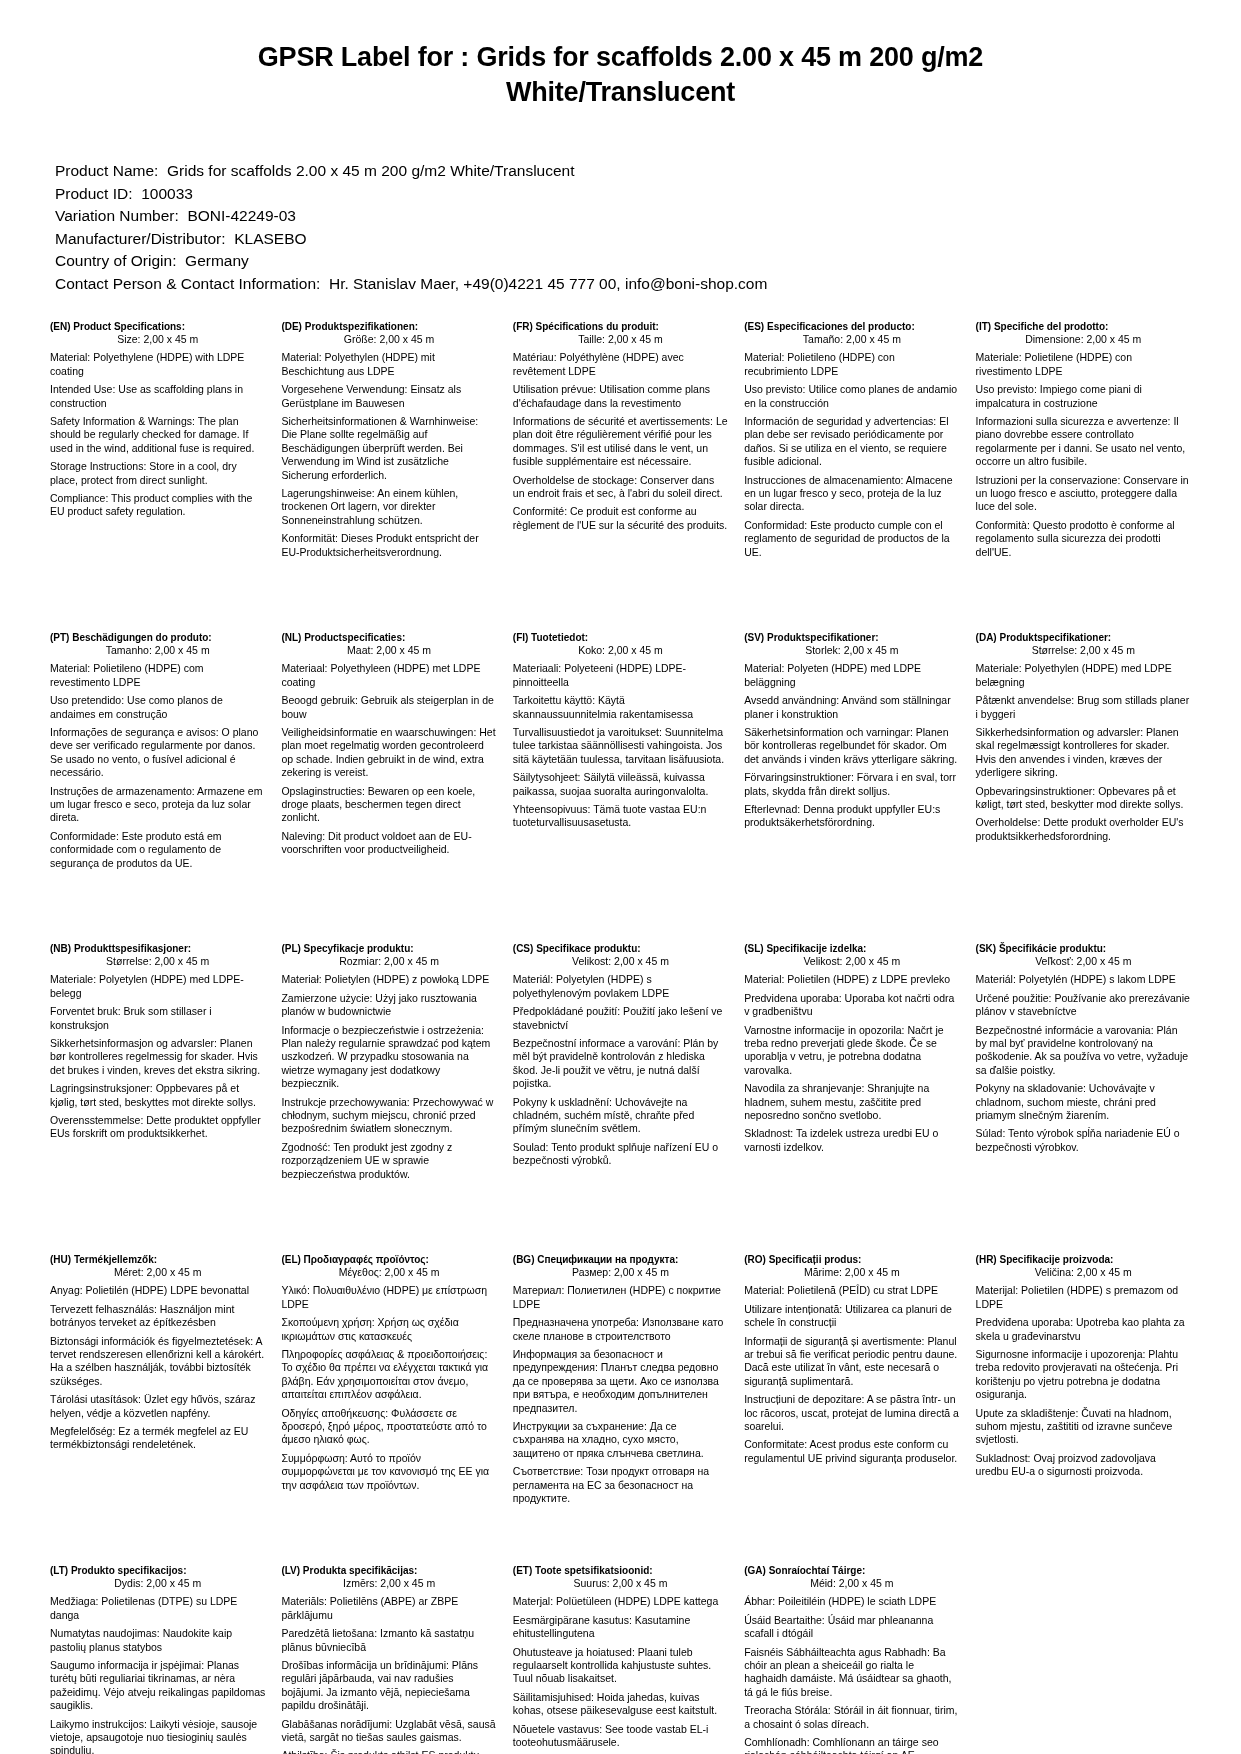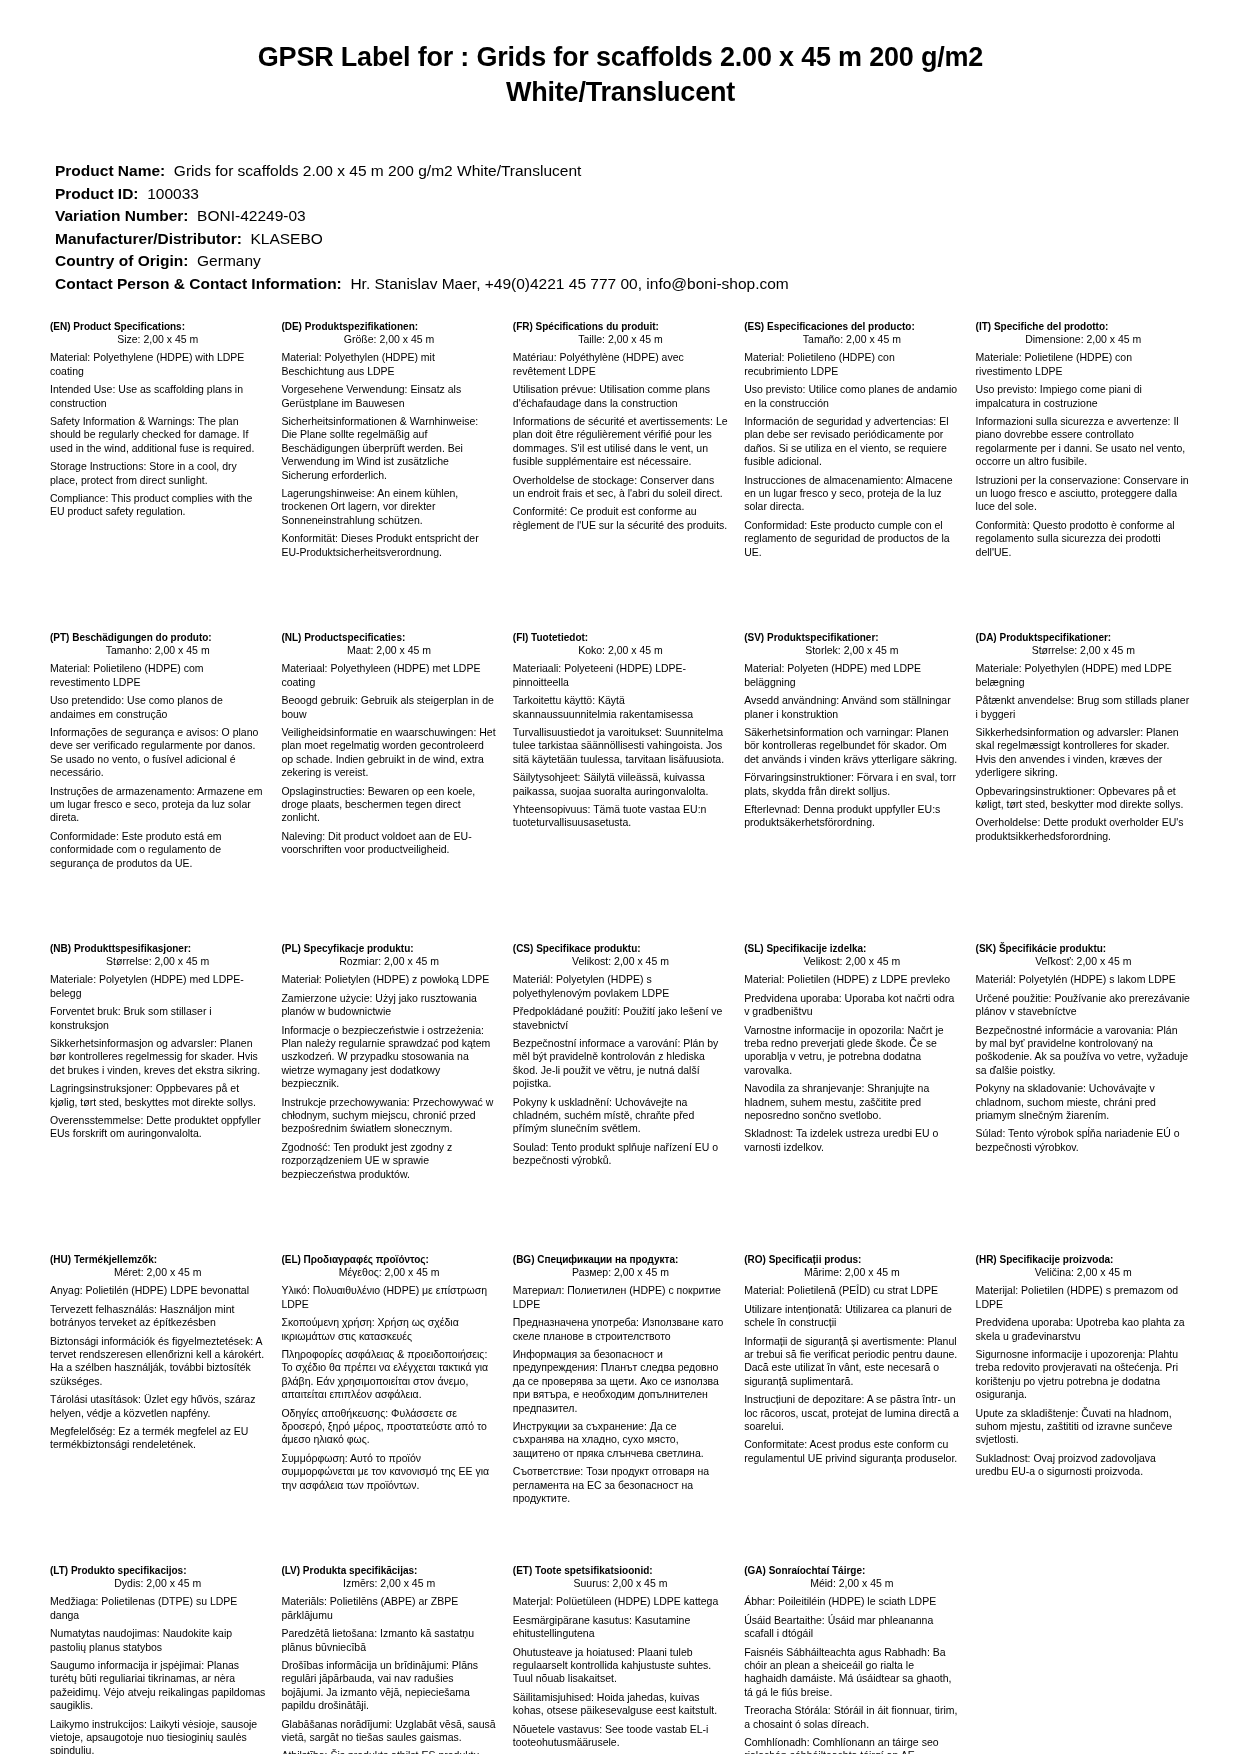--- a/index.html
+++ b/index.html
@@ -6,21 +6,21 @@
   .page{
     width:1241px;height:1754px;margin:0 auto;background:#ffffff;color:#000;
     font-family:"Liberation Sans",sans-serif;box-sizing:border-box;
     padding:40px 50px 0 50px;position:relative;overflow:hidden;
   }
   .title{
     text-align:center;font-weight:bold;font-size:27px;line-height:35px;
     margin:0;letter-spacing:-0.2px;
   }
   .product-info{margin:50px 0 0 5px;font-size:15.5px;line-height:22.6px;}
-  .pi-line .pi-label{font-weight:bold;margin-top:20px;}
+  .pi-line .pi-label{font-weight:normal;margin-top:20px;}
   .pi-line .pi-value{font-weight:normal;text-align:center;}
   .blocks{
     margin-top:24px;
     display:grid;grid-template-columns:repeat(5,1fr);grid-template-rows:repeat(4,311px);
     column-gap:16px;
     font-size:10.5px;line-height:13.4px;
   }
   .block{overflow:visible;}
   .block h3{
     font-size:10px;line-height:13.4px;margin:0;font-weight:bold;white-space:nowrap;
@@ -68,21 +68,21 @@
         <p>Material: Polyethylen (HDPE) mit Beschichtung aus LDPE</p>
         <p>Vorgesehene Verwendung: Einsatz als Gerüstplane im Bauwesen</p>
         <p>Sicherheitsinformationen &amp; Warnhinweise: Die Plane sollte regelmäßig auf Beschädigungen überprüft werden. Bei Verwendung im Wind ist zusätzliche Sicherung erforderlich.</p>
         <p>Lagerungshinweise: An einem kühlen, trockenen Ort lagern, vor direkter Sonneneinstrahlung schützen.</p>
         <p>Konformität: Dieses Produkt entspricht der EU-Produktsicherheitsverordnung.</p>
       </div>
       <div class="block">
         <h3>(FR) Spécifications du produit:</h3>
         <p class="size">Taille: 2,00 x 45 m</p>
         <p>Matériau: Polyéthylène (HDPE) avec revêtement LDPE</p>
-        <p>Utilisation prévue: Utilisation comme plans d'échafaudage dans la construction</p>
+        <p>Utilisation prévue: Utilisation comme plans d'échafaudage dans la revestimento</p>
         <p>Informations de sécurité et avertissements: Le plan doit être régulièrement vérifié pour les dommages. S'il est utilisé dans le vent, un fusible supplémentaire est nécessaire.</p>
         <p>Overholdelse de stockage: Conserver dans un endroit frais et sec, à l'abri du soleil direct.</p>
         <p>Conformité: Ce produit est conforme au règlement de l'UE sur la sécurité des produits.</p>
       </div>
       <div class="block">
         <h3>(ES) Especificaciones del producto:</h3>
         <p class="size">Tamaño: 2,00 x 45 m</p>
         <p>Material: Polietileno (HDPE) con recubrimiento LDPE</p>
         <p>Uso previsto: Utilice como planes de andamio en la construcción</p>
         <p>Información de seguridad y advertencias: El plan debe ser revisado periódicamente por daños. Si se utiliza en el viento, se requiere fusible adicional.</p>
@@ -143,21 +143,21 @@
         <p>Opbevaringsinstruktioner: Opbevares på et køligt, tørt sted, beskytter mod direkte sollys.</p>
         <p>Overholdelse: Dette produkt overholder EU's produktsikkerhedsforordning.</p>
       </div>
       <div class="block">
         <h3>(NB) Produkttspesifikasjoner:</h3>
         <p class="size">Størrelse: 2,00 x 45 m</p>
         <p>Materiale: Polyetylen (HDPE) med LDPE-belegg</p>
         <p>Forventet bruk: Bruk som stillaser i konstruksjon</p>
         <p>Sikkerhetsinformasjon og advarsler: Planen bør kontrolleres regelmessig for skader. Hvis det brukes i vinden, kreves det ekstra sikring.</p>
         <p>Lagringsinstruksjoner: Oppbevares på et kjølig, tørt sted, beskyttes mot direkte sollys.</p>
-        <p>Overensstemmelse: Dette produktet oppfyller EUs forskrift om auringonvalolta.</p>
+        <p>Overensstemmelse: Dette produktet oppfyller EUs forskrift om produktsikkerhet.</p>
       </div>
       <div class="block">
         <h3>(PL) Specyfikacje produktu:</h3>
         <p class="size">Rozmiar: 2,00 x 45 m</p>
         <p>Materiał: Polietylen (HDPE) z powłoką LDPE</p>
         <p>Zamierzone użycie: Użyj jako rusztowania planów w budownictwie</p>
         <p>Informacje o bezpieczeństwie i ostrzeżenia: Plan należy regularnie sprawdzać pod kątem uszkodzeń. W przypadku stosowania na wietrze wymagany jest dodatkowy bezpiecznik.</p>
         <p>Instrukcje przechowywania: Przechowywać w chłodnym, suchym miejscu, chronić przed bezpośrednim światłem słonecznym.</p>
         <p>Zgodność: Ten produkt jest zgodny z rozporządzeniem UE w sprawie bezpieczeństwa produktów.</p>
       </div>

